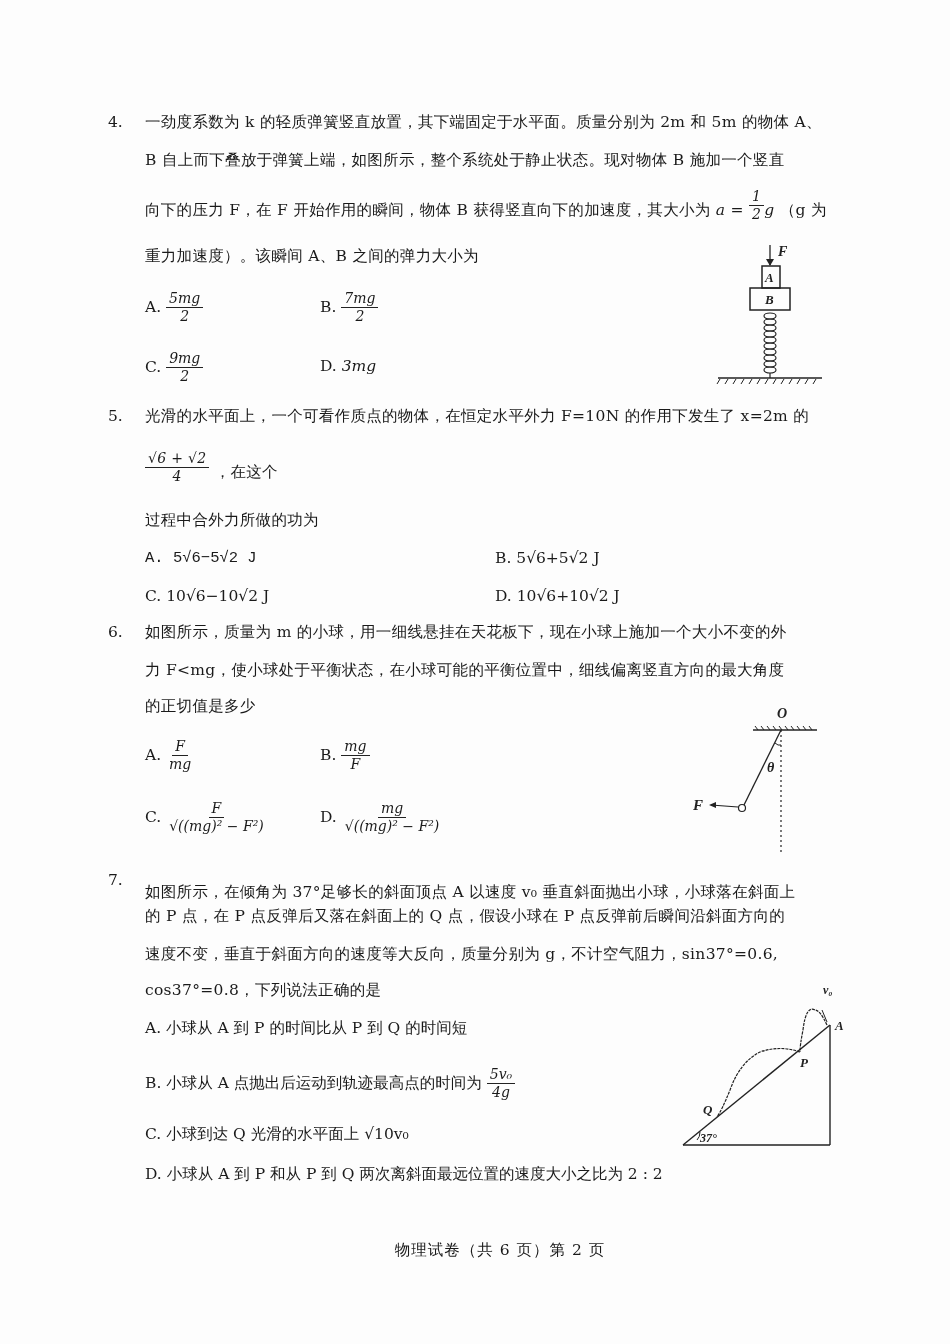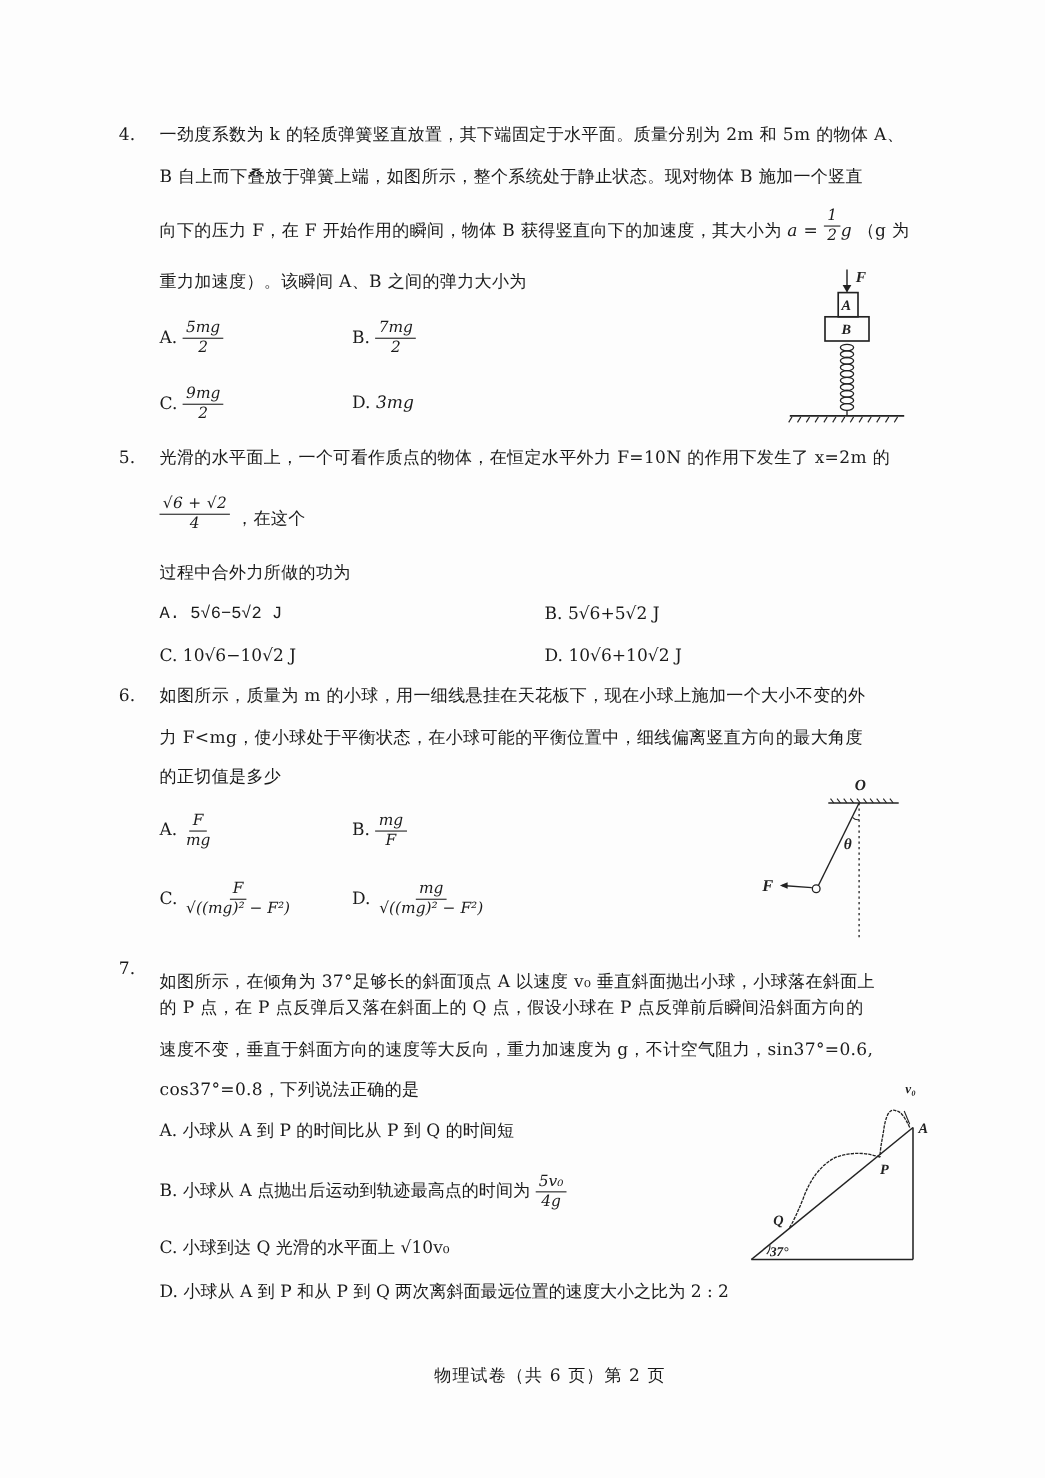--- a/index.html
+++ b/index.html
@@ -189,21 +189,21 @@
       <line x1="53" y1="107" x2="26" y2="105" stroke="#222" stroke-width="1.2"></line>
       <polygon points="24,105 31,102 31,108" fill="#222"></polygon>
       <text x="8" y="110" font-size="15" fill="#222">F</text>
     </svg>
   </div>
 
   <div>
     <span class="qnum" style="left:108px;top:870px;">7.</span>
     <div class="line" style="left:145px;top:870px;margin-top:12px;">如图所示，在倾角为 37°足够长的斜面顶点 A 以速度 v₀ 垂直斜面抛出小球，小球落在斜面上</div>
     <div class="line" style="left:145px;top:906px;">的 P 点，在 P 点反弹后又落在斜面上的 Q 点，假设小球在 P 点反弹前后瞬间沿斜面方向的</div>
-    <div class="line" style="left:145px;top:944px;">速度不变，垂直于斜面方向的速度等大反向，重力加速度为 g，不计空气阻力，sin37°=0.6,</div>
+    <div class="line" style="left:145px;top:944px;">速度不变，垂直于斜面方向的速度等大反向，质量分别为 g，不计空气阻力，sin37°=0.6,</div>
     <div class="line" style="left:145px;top:980px;">cos37°=0.8，下列说法正确的是</div>
 
     <div class="opt" style="left:145px;top:1018px;">
       <span>A.</span>
       <span>小球从 A 到 P 的时间比从 P 到 Q 的时间短</span>
     </div>
     <div class="opt" style="left:145px;top:1066px;">
       <span>B.</span>
       <span>小球从 A 点抛出后运动到轨迹最高点的时间为</span>
       <span class="frac">

